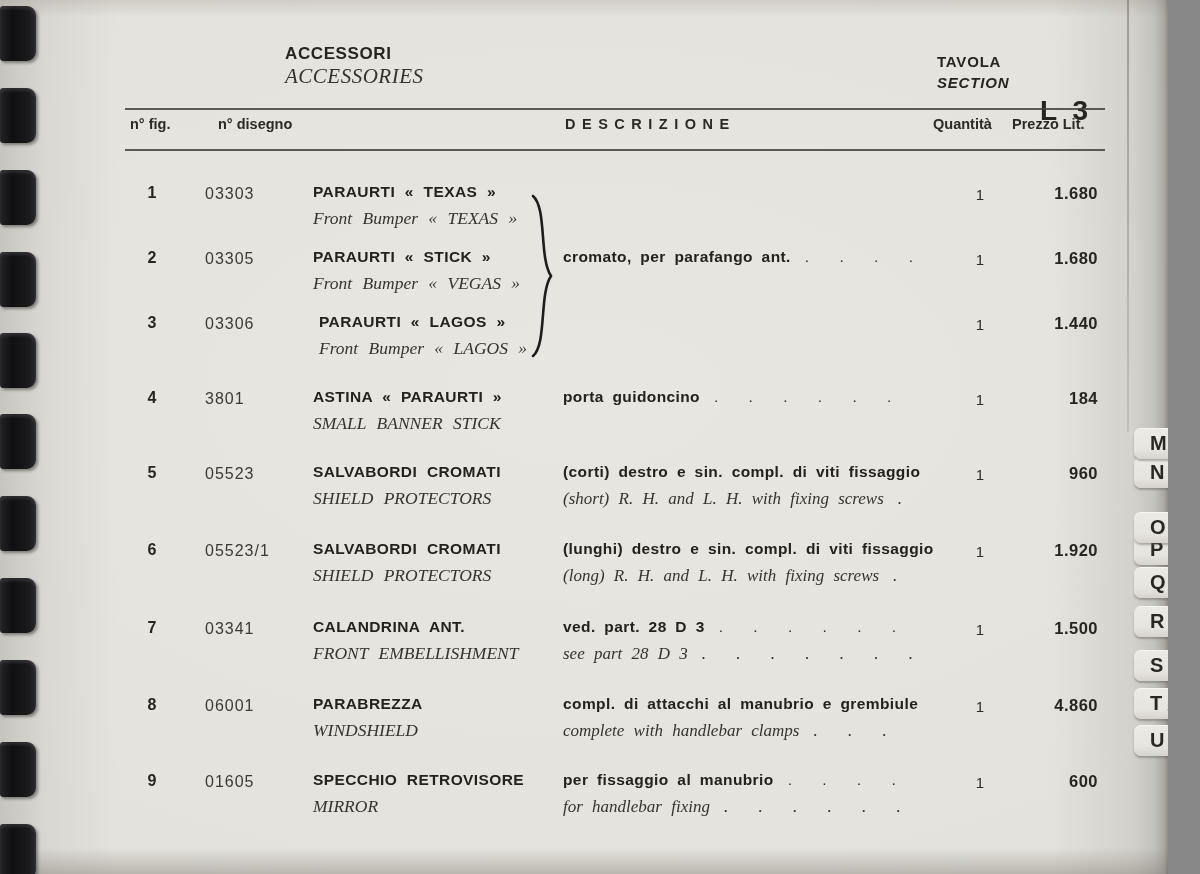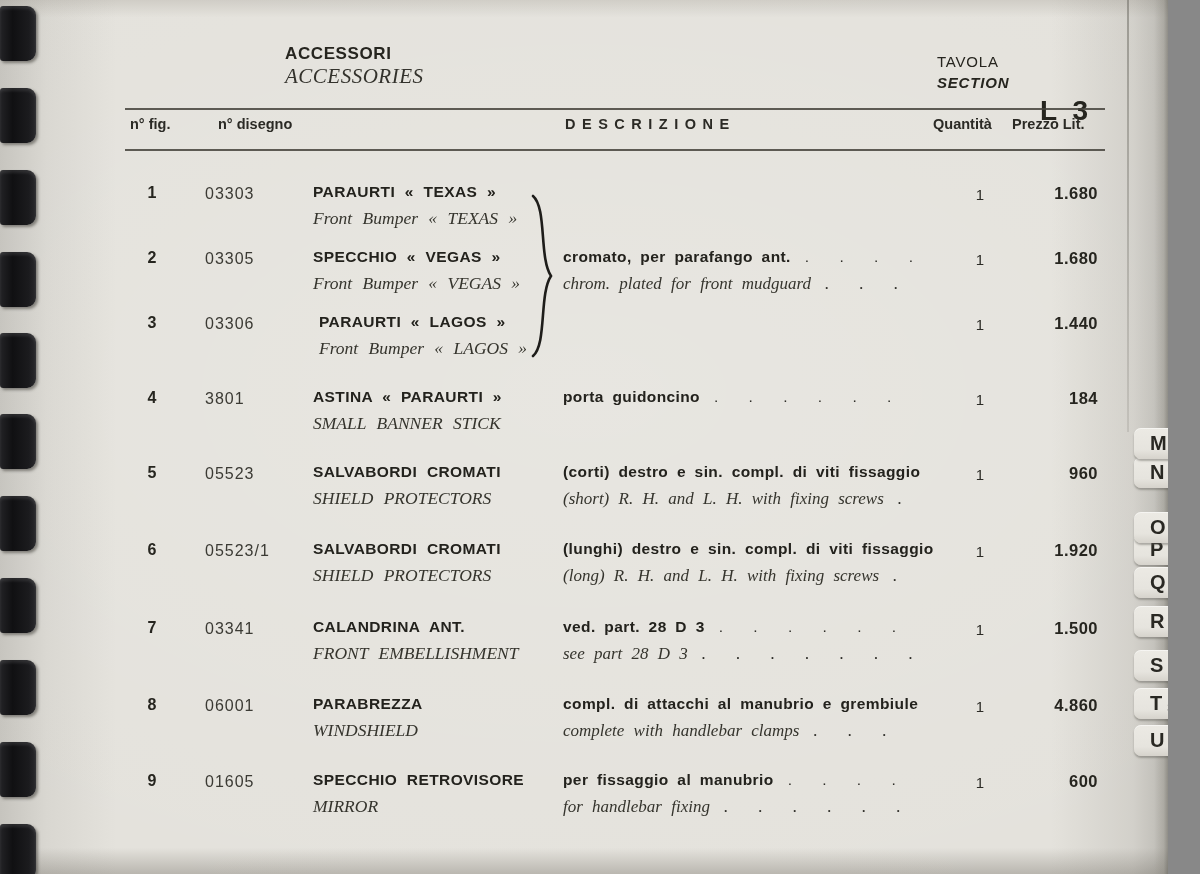--- a/index.html
+++ b/index.html
@@ -30,21 +30,21 @@
   }
   
   .crease{position:absolute;top:0;height:432px;width:2px;left:1127px;
     background:linear-gradient(180deg, rgba(110,108,100,.55), rgba(110,108,100,.18));}
   .edge-stack{position:absolute;top:0;right:0;width:14px;height:874px;
     background:linear-gradient(90deg, rgba(0,0,0,0), rgba(140,137,128,.35) 70%, rgba(90,88,80,.45));}
 
   
   .title-it{position:absolute;left:285px;top:44px;font-size:17px;font-weight:700;letter-spacing:.6px;}
   .title-en{position:absolute;left:285px;top:64px;font-size:21px;font-family:"Liberation Serif",serif;font-style:italic;color:#33322c;letter-spacing:.5px;}
-  .tavola{position:absolute;left:937px;top:53px;font-size:15px;font-weight:400;letter-spacing:.8px;}
+  .tavola{position:absolute;left:937px;top:53px;font-size:15px;font-weight:700;letter-spacing:.8px;}
   .sezione{position:absolute;left:937px;top:74px;font-size:15px;font-weight:700;font-style:italic;letter-spacing:.8px;}
   .code{position:absolute;left:1040px;top:55px;font-size:28px;font-weight:700;letter-spacing:4px;margin-top:40px;}
 
   .rule{position:absolute;left:125px;width:980px;height:2px;background:#44423b;opacity:.85;}
   .rule-top{top:108px;}
   .rule-bot{top:149px;}
 
   .colhead{position:absolute;top:116px;font-size:14.5px;font-weight:700;color:#2b2a25;}
   .ch-fig{left:130px;}
   .ch-dis{left:218px;}
@@ -125,26 +125,25 @@
       <div class="line-en">Front Bumper « TEXAS »</div>
     </div>
     <span class="qty">1</span>
     <span class="price">1.680</span>
   </div>
 
   <div class="row" style="top:243px">
     <span class="fig">2</span>
     <span class="dis">03305</span>
     <div class="nameblk">
-      <div class="line-it">SPECCHIO « VEGAS »</div>
+      <div class="line-it">PARAURTI « STICK »</div>
       <div class="line-en">Front Bumper « VEGAS »</div>
     </div>
     <div class="descblk">
       <div class="line-it"><span>cromato, per parafango ant.</span><span class="dots">. . . .</span></div>
-      <div class="line-en"><span>chrom. plated for front mudguard</span><span class="dots">. . .</span></div>
     </div>
     <span class="qty">1</span>
     <span class="price">1.680</span>
   </div>
 
   <div class="row" style="top:308px">
     <span class="fig">3</span>
     <span class="dis">03306</span>
     <div class="nameblk" style="left:319px">
       <div class="line-it">PARAURTI « LAGOS »</div>

